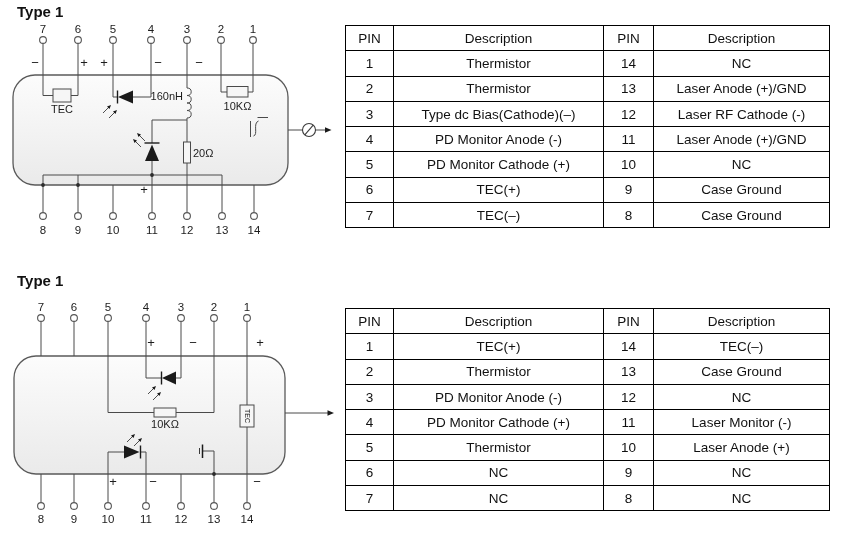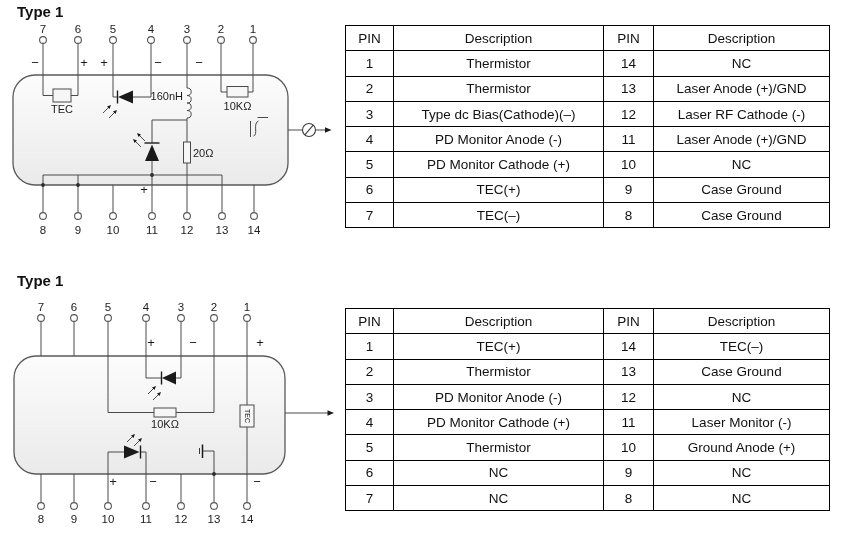--- a/index.html
+++ b/index.html
@@ -369,21 +369,21 @@
     <tr>
       <td>4</td>
       <td>PD Monitor Cathode (+)</td>
       <td>11</td>
       <td>Laser Monitor (-)</td>
     </tr>
     <tr>
       <td>5</td>
       <td>Thermistor</td>
       <td>10</td>
-      <td>Ground Anode (+)</td>
+      <td>Laser Anode (+)</td>
     </tr>
     <tr>
       <td>6</td>
       <td>NC</td>
       <td>9</td>
       <td>NC</td>
     </tr>
     <tr>
       <td>7</td>
       <td>NC</td>

